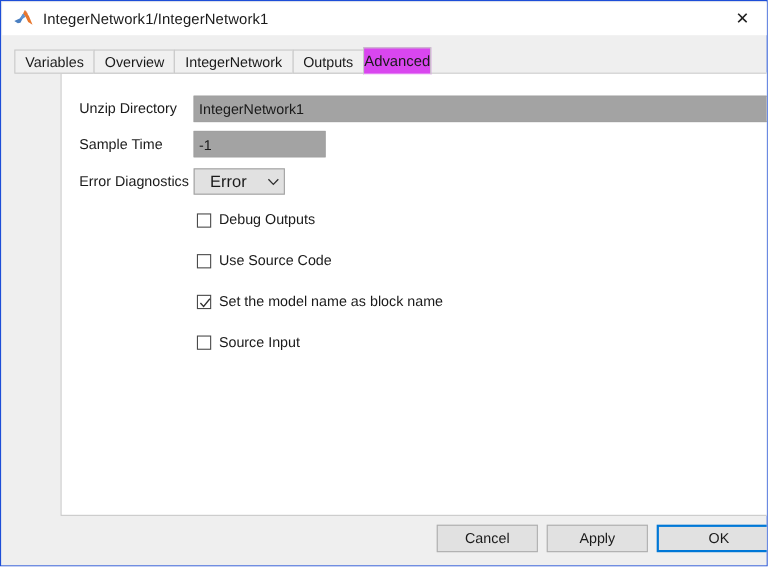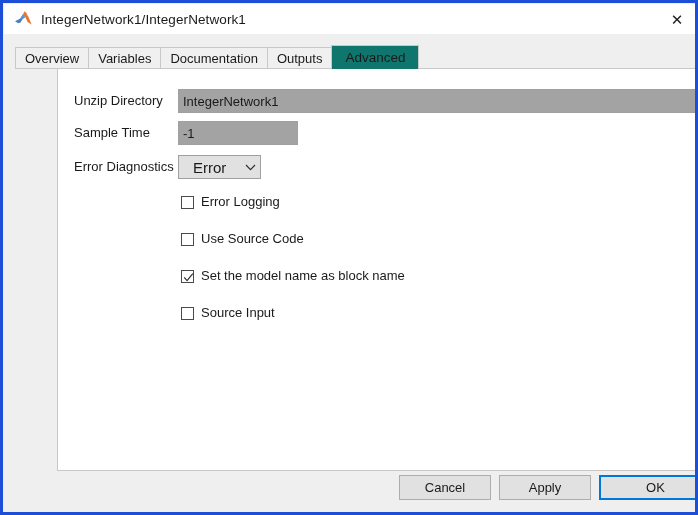--- a/index.html
+++ b/index.html
@@ -12,21 +12,21 @@
     font-family: "Liberation Sans", sans-serif;
     -webkit-font-smoothing: antialiased;
   }
 
   .window {
     position: relative;
     width: 698px;
     height: 515px;
     box-sizing: border-box;
     background: #efefef;
-    border: 3px solid #1d4ed8;
+    border: 1px solid #1d4ed8;
     overflow: hidden;
   }
 
   
   .titlebar {
     position: absolute;
     left: 1px;
     top: 1px;
     width: 696px;
     height: 30px;
@@ -94,26 +94,26 @@
     background: #f0f0f0;
     border: 1px solid #c8c8c8;
     border-bottom: 1px solid #c8c8c8;
     margin-right: -1px;
     cursor: default;
     white-space: nowrap;
     position: relative;
   }
   .tab.active {
     height: 25px;
-    background: #0f766e;
+    background: #d946ef;
     border: 1px solid #c8c8c8;
     border-bottom: 1px solid #ffffff;
     z-index: 4;
     font-size: 13.5px;
-    padding: 0 13px;
+    padding: 0 0;
     margin-bottom: -1px;
     justify-content: center;
   }
 
   
   .panel {
     position: absolute;
     left: 12px;
     top: 65px;
     width: 674px;
@@ -253,27 +253,27 @@
     <span class="title-text">IntegerNetwork1/IntegerNetwork1</span>
     <div class="titlebar-buttons">
       <button class="win-btn">
         <span class="x-glyph">✕</span>
       </button>
     </div>
   </div>
 
   <div class="tabstrip">
     <div class="tab">
+      <span>Variables</span>
+    </div>
+    <div class="tab">
       <span>Overview</span>
     </div>
     <div class="tab">
-      <span>Variables</span>
-    </div>
-    <div class="tab">
-      <span>Documentation</span>
+      <span>IntegerNetwork</span>
     </div>
     <div class="tab">
       <span>Outputs</span>
     </div>
     <div class="tab active">
       <span>Advanced</span>
     </div>
   </div>
 
   <div class="panel">
@@ -295,21 +295,21 @@
         <span class="select-arrow">
           <svg width="11" height="7" viewBox="0 0 11 7">
             <path d="M1 1 L5.5 5.6 L10 1" fill="none" stroke="#303030" stroke-width="1.2"></path>
           </svg>
         </span>
       </div>
     </div>
 
     <div class="check-row" style="top:126px;">
       <span class="checkbox"></span>
-      <span class="check-label">Error Logging</span>
+      <span class="check-label">Debug Outputs</span>
     </div>
 
     <div class="check-row" style="top:163px;">
       <span class="checkbox"></span>
       <span class="check-label">Use Source Code</span>
     </div>
 
     <div class="check-row" style="top:200px;">
       <span class="checkbox">
         <svg width="15" height="15" viewBox="0 0 15 15">

